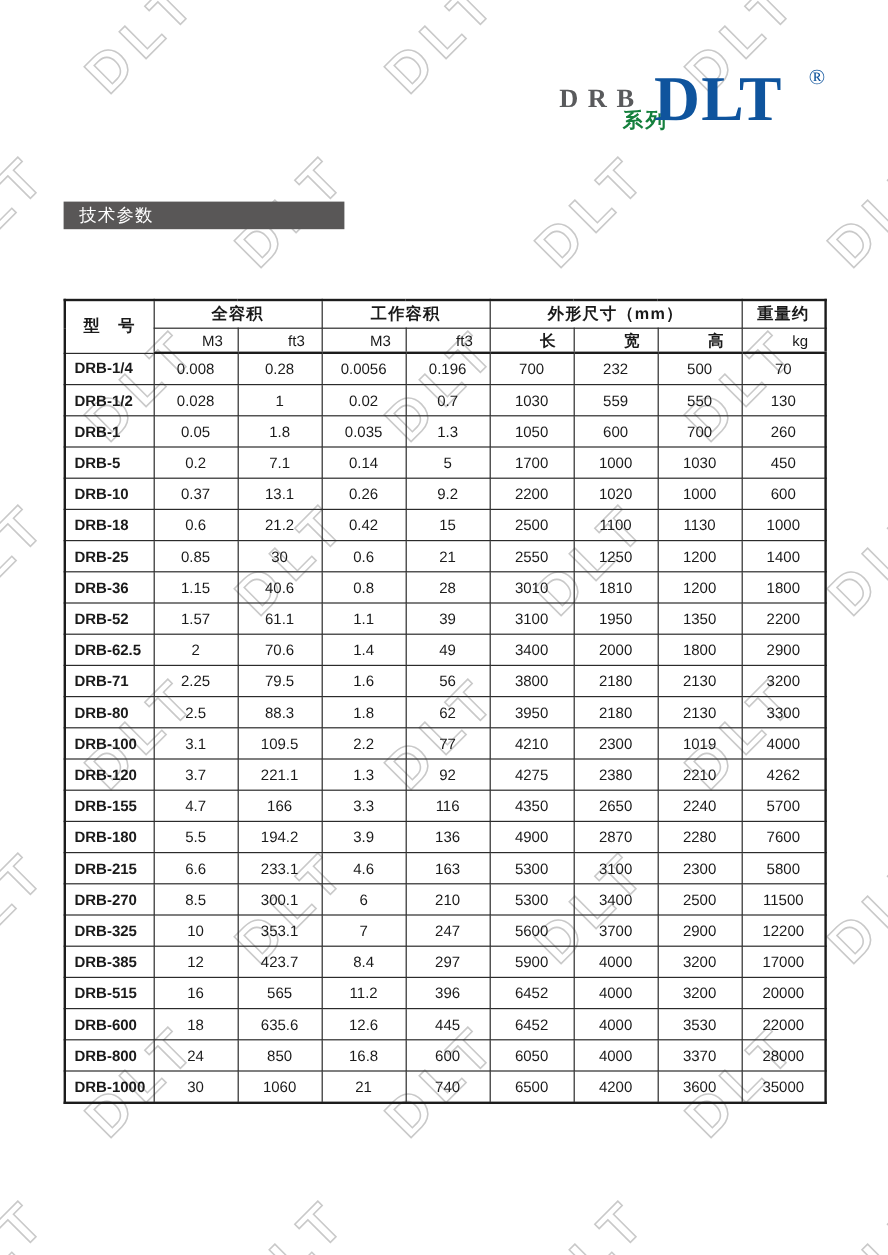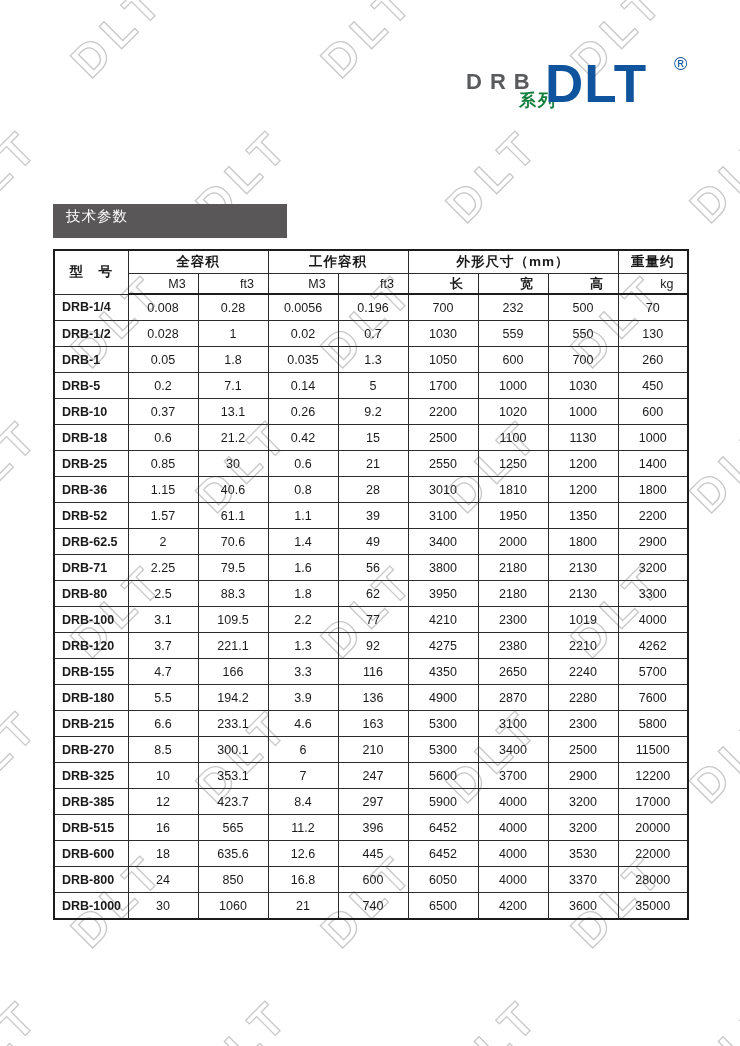--- a/index.html
+++ b/index.html
@@ -22,21 +22,21 @@
     font-weight: 700;
     font-size: 46px;
     letter-spacing: 8px;
     color: rgba(255,255,255,0);
     -webkit-text-stroke: 1.3px #c9c9c9;
     white-space: nowrap;
   }
   
   .logo {
     position: absolute; left: 460px; top: 55px;
-    width: 250px; height: 80px; z-index: 2;
+    width: 250px; height: 80px; z-index: 2; font-family: Liberation Serif, serif;
   }
   .logo .drb {
     position: absolute; left: 6px; top: 16px;
     font-size: 22px; font-weight: 700; letter-spacing: 8px;
     color: #595a5c; line-height: 1;
   }
   .logo .series {
     position: absolute; left: 59px; top: 37px;
     font-size: 17px; font-weight: 700; letter-spacing: 2px;
     color: #15803d; line-height: 1;
@@ -46,25 +46,25 @@
     font-size: 53px; font-weight: 900; letter-spacing: 1px;
     color: #0f549d; line-height: 1;
   }
   .logo .reg {
     position: absolute; left: 214px; top: 0px;
     font-size: 18px; color: #0f549d; line-height: 1;
   }
   
   .section-bar {
     position: absolute; left: 53px; top: 168px;
-    width: 234px; height: 34px;
+    width: 234px; height: 23px;
     background: #595757; z-index: 2;
     color: #ffffff; font-size: 14.5px;
     line-height: 25px; padding-left: 13px;
-    box-sizing: border-box; letter-spacing: 1px; margin-top: 36px;
+    box-sizing: border-box; letter-spacing: 1px;
   }
   
   table.spec {
     position: absolute; left: 53px; top: 249px;
     z-index: 2;
     border-collapse: collapse;
     table-layout: fixed;
     background: transparent;
     border: 2px solid #1c1c1c;
   }

